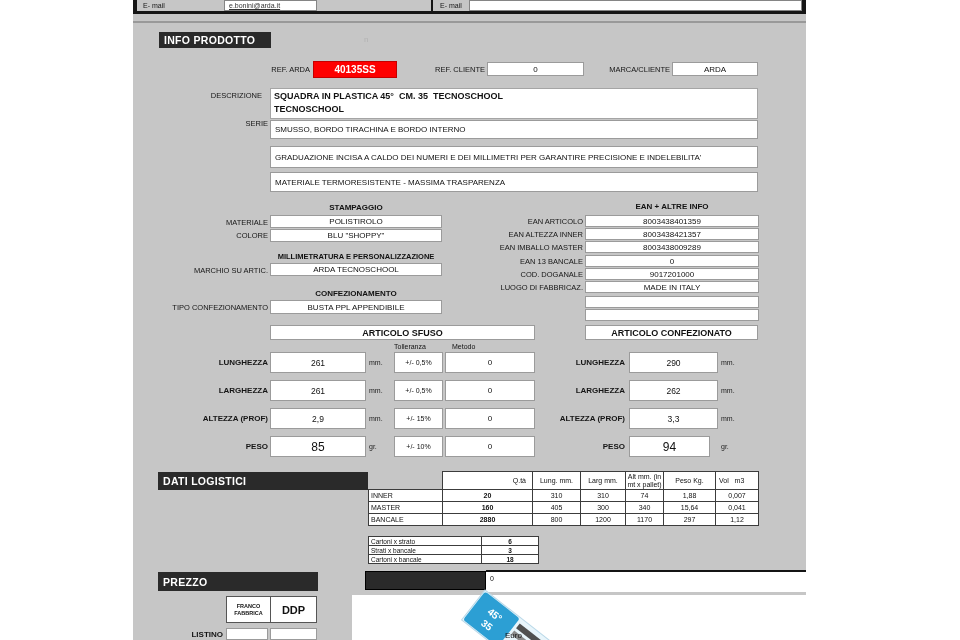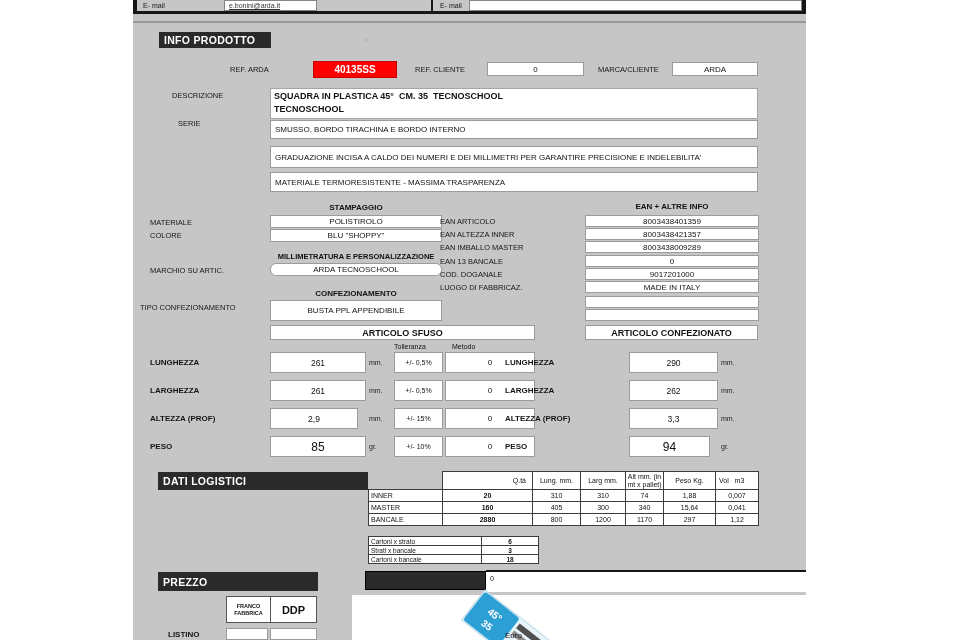--- a/index.html
+++ b/index.html
@@ -1,20 +1,20 @@
 <!DOCTYPE html>
 <html><head>
 <meta charset="utf-8">
 <style>
   html,body{margin:0;padding:0;background:#fff;}
   #canvas{position:relative;width:960px;height:640px;background:#ffffff;
           font-family:"Liberation Sans",sans-serif;overflow:hidden;color:#111;}
   .abs{position:absolute;}
   .sheet{background:#c6c6c6;}
-  .lbl{font-size:7.5px;color:#151515;text-align:left;white-space:nowrap;line-height:1;}
+  .lbl{font-size:7.5px;color:#151515;text-align:right;white-space:nowrap;line-height:1;}
   .lblb{font-weight:bold;font-size:8px;}
   .box{background:#fff;border:1px solid #9b9b9b;font-size:8px;display:flex;align-items:center;
        justify-content:center;white-space:nowrap;box-sizing:border-box;overflow:hidden;}
   .box.left{justify-content:flex-start;padding-left:4px;}
   .bar{background:#2a2a2a;color:#fff;font-weight:bold;font-size:10.5px;display:flex;
        align-items:center;padding-left:5px;letter-spacing:.3px;box-sizing:border-box;}
   .ttl{font-weight:bold;font-size:8px;text-align:center;white-space:nowrap;line-height:1;}
   .pre{white-space:pre;}
   .unit{font-size:7px;color:#222;white-space:nowrap;}
   .logtable{border-collapse:collapse;table-layout:fixed;background:#fff;}
@@ -75,25 +75,25 @@
   <div class="abs box left" style="left:270px;top:172px;width:488px;height:20px;">MATERIALE TERMORESISTENTE - MASSIMA TRASPARENZA</div>
 
   <div class="abs ttl" style="left:270px;top:204px;width:172px;">STAMPAGGIO</div>
   <div class="abs lbl" style="left:150px;top:219px;width:118px;">MATERIALE</div>
   <div class="abs box" style="left:270px;top:215px;width:172px;height:13px;">POLISTIROLO</div>
   <div class="abs lbl" style="left:150px;top:232px;width:118px;">COLORE</div>
   <div class="abs box" style="left:270px;top:229px;width:172px;height:13px;">BLU "SHOPPY"</div>
 
   <div class="abs ttl" style="left:258px;top:253px;width:196px;font-size:7.5px;">MILLIMETRATURA E PERSONALIZZAZIONE</div>
   <div class="abs lbl" style="left:150px;top:267px;width:118px;">MARCHIO SU ARTIC.</div>
-  <div class="abs box" style="left:270px;top:263px;width:172px;height:13px;border-radius:6px;">ARDA TECNOSCHOOL</div>
+  <div class="abs box" style="left:270px;top:263px;width:172px;height:13px;">ARDA TECNOSCHOOL</div>
 
   <div class="abs ttl" style="left:270px;top:290px;width:172px;">CONFEZIONAMENTO</div>
   <div class="abs lbl" style="left:140px;top:304px;width:128px;">TIPO CONFEZIONAMENTO</div>
-  <div class="abs box" style="left:270px;top:300px;width:172px;height:21px;">BUSTA PPL APPENDIBILE</div>
+  <div class="abs box" style="left:270px;top:300px;width:172px;height:14px;">BUSTA PPL APPENDIBILE</div>
 
   <div class="abs ttl" style="left:585px;top:203px;width:174px;">EAN + ALTRE INFO</div>
 
   <div class="abs lbl" style="left:440px;top:218px;width:143px;">EAN  ARTICOLO</div>
   <div class="abs box" style="left:585px;top:215px;width:174px;height:12px;">8003438401359</div>
   <div class="abs lbl" style="left:440px;top:231px;width:143px;">EAN  ALTEZZA INNER</div>
   <div class="abs box" style="left:585px;top:228px;width:174px;height:12px;">8003438421357</div>
   <div class="abs lbl" style="left:440px;top:244px;width:143px;">EAN  IMBALLO MASTER</div>
   <div class="abs box" style="left:585px;top:241px;width:174px;height:12px;">8003438009289</div>
   <div class="abs lbl" style="left:440px;top:258px;width:143px;">EAN 13 BANCALE</div>
@@ -115,21 +115,21 @@
   <div class="abs box" style="left:394px;top:352px;width:49px;height:21px;font-size:7px;">+/- 0,5%</div>
   <div class="abs box" style="left:445px;top:352px;width:90px;height:21px;">0</div>
 
   <div class="abs lbl lblb" style="left:150px;top:387px;width:118px;">LARGHEZZA</div>
   <div class="abs box" style="left:270px;top:380px;width:96px;height:21px;font-size:8.5px;">261</div>
   <div class="abs unit" style="left:369px;top:387px;">mm.</div>
   <div class="abs box" style="left:394px;top:380px;width:49px;height:21px;font-size:7px;">+/- 0,5%</div>
   <div class="abs box" style="left:445px;top:380px;width:90px;height:21px;">0</div>
 
   <div class="abs lbl lblb" style="left:150px;top:415px;width:118px;">ALTEZZA (PROF)</div>
-  <div class="abs box" style="left:270px;top:408px;width:88px;height:21px;font-size:8.5px;">2,9</div>
+  <div class="abs box" style="left:270px;top:408px;width:96px;height:21px;font-size:8.5px;">2,9</div>
   <div class="abs unit" style="left:369px;top:415px;">mm.</div>
   <div class="abs box" style="left:394px;top:408px;width:49px;height:21px;font-size:7px;">+/- 15%</div>
   <div class="abs box" style="left:445px;top:408px;width:90px;height:21px;">0</div>
 
   <div class="abs lbl lblb" style="left:150px;top:443px;width:118px;">PESO</div>
   <div class="abs box" style="left:270px;top:436px;width:96px;height:21px;font-size:12px;">85</div>
   <div class="abs unit" style="left:369px;top:443px;">gr.</div>
   <div class="abs box" style="left:394px;top:436px;width:49px;height:21px;font-size:7px;">+/- 10%</div>
   <div class="abs box" style="left:445px;top:436px;width:90px;height:21px;">0</div>
 

